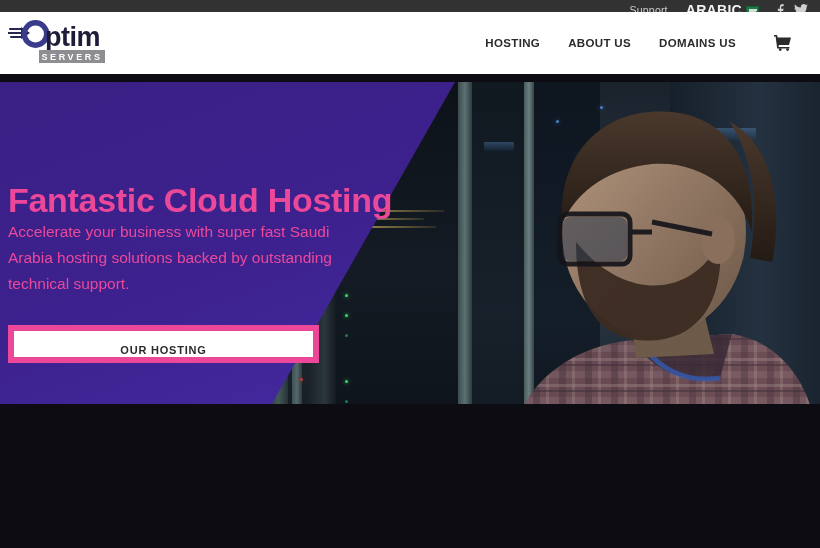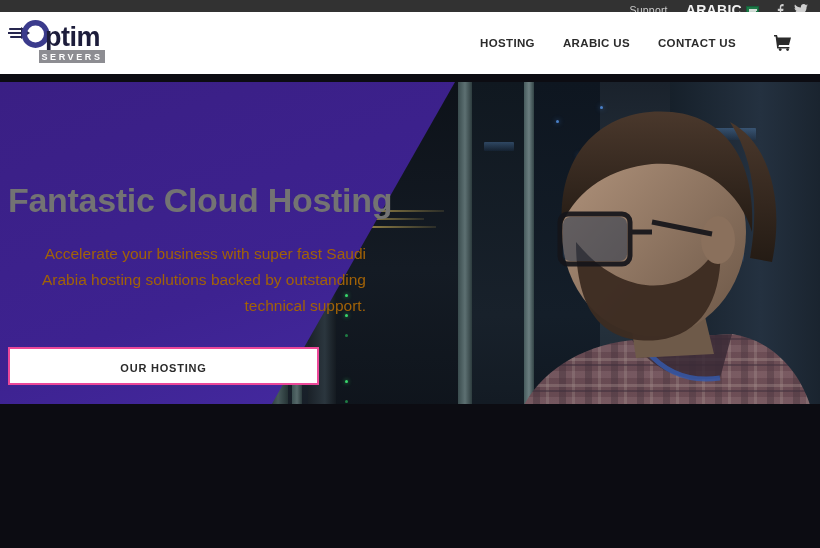--- a/index.html
+++ b/index.html
@@ -121,39 +121,39 @@
   
   .purple {
     position:absolute; inset:0;
     background:linear-gradient(160deg,#3a1f84 0%,#3d2290 38%,#4a30ad 78%,#4e35b4 100%);
     clip-path: polygon(0 0, 455px 0, 190px 466px, 0 466px);
   }
 
   .hero-content { position:absolute; left:8px; top:0; width:420px; }
   .hero-title {
     margin-top:100px;
-    color:#737373; font-size:34px; font-weight:bold; letter-spacing:-0.3px;
+    color:#ec4899; font-size:34px; font-weight:bold; letter-spacing:-0.3px;
     line-height:1.1;
   }
   .hero-sub {
-    margin-top:22px; width:358px;
-    color:#a16207; font-size:15.5px; line-height:1.68; font-weight:400;text-align:right;
+    width:358px;
+    color:#ec4899; font-size:15.5px; line-height:1.68; font-weight:400;
   }
   .hero-buttons { margin-top:28px; width:311px; }
   .btn {
     display:block; width:311px; height:38px; line-height:38px; text-align:center;
     font-size:11px; font-weight:bold; letter-spacing:.7px; cursor:pointer;
     text-decoration:none;
   }
   .btn-primary {
     background:rgba(74,48,163,.55); color:#ffffff;
     border:1px solid rgba(255,255,255,.72);
   }
   .btn-secondary {
-    background:#ffffff; color:#2a2a2a; border:2px solid #ec4899;
+    background:#ffffff; color:#2a2a2a; border:6px solid #ec4899;
     font-weight:bold; letter-spacing:.8px; margin-top:0;
   }
 </style>
 </head>
 <body>
 
 <div class="page">
 
   <div class="topbar">
     <div class="topbar-inner">
@@ -189,22 +189,22 @@
 
         <text x="37" y="26" font-family="Liberation Sans, sans-serif" font-size="27" font-weight="bold" fill="#1d1d3b" letter-spacing="-0.5">ptim</text>
 
         <rect x="31" y="30" width="66" height="13" fill="#8d8d92"></rect>
         <text x="64" y="40" text-anchor="middle" font-family="Liberation Sans, sans-serif" font-size="9" font-weight="bold" fill="#ffffff" letter-spacing="2.6">SERVERS</text>
       </svg>
     </div>
 
     <nav class="nav">
       <a class="nav-item">HOSTING</a>
-      <a class="nav-item">ARABIC US</a>
-      <a class="nav-item">CONTACT US</a>
+      <a class="nav-item">ABOUT US</a>
+      <a class="nav-item">DOMAINS US</a>
       <div class="cart">
         <svg width="17" height="16" viewBox="0 0 17 16" aria-hidden="true">
           <path d="M0 0h3l.7 2.6H17l-2 7.4H5L4.4 12h11v1.6H3.2L1.6 1.6H0z" fill="#2b2b2b"></path>
           <circle cx="6.2" cy="14.6" r="1.4" fill="#2b2b2b"></circle>
           <circle cx="13.6" cy="14.6" r="1.4" fill="#2b2b2b"></circle>
         </svg>
       </div>
     </nav>
   </div>
 

